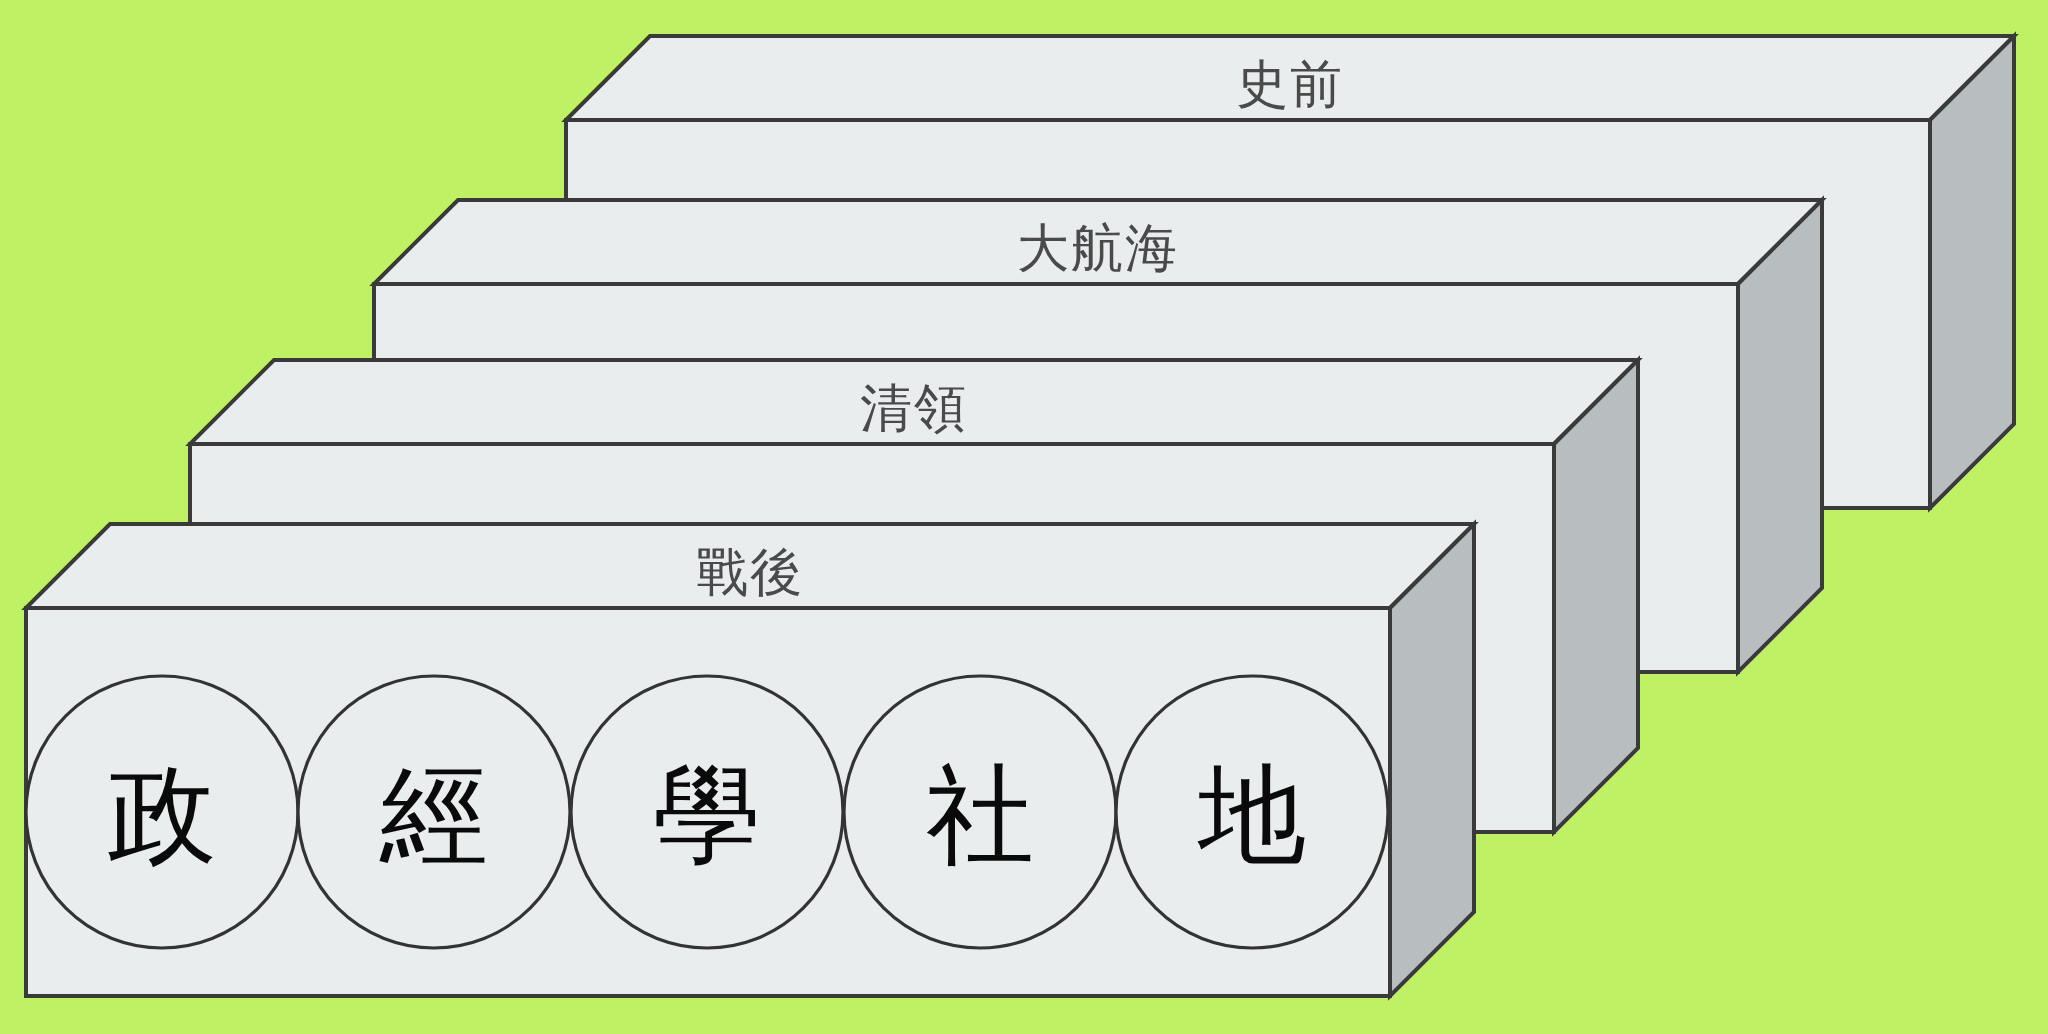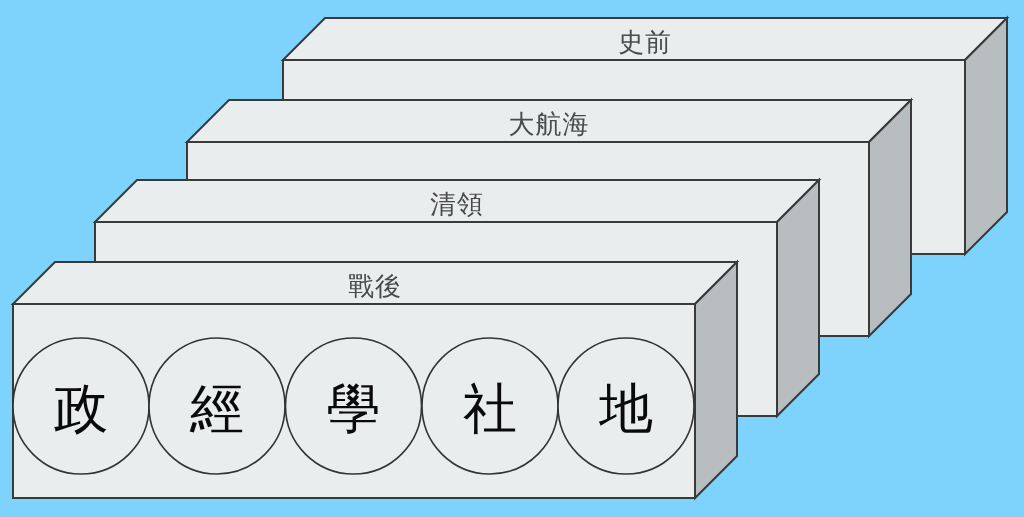--- a/index.html
+++ b/index.html
@@ -8,21 +8,21 @@
     background: #ffffff;
     width: 1024px;
     height: 517px;
     overflow: hidden;
     font-family: "Liberation Sans", sans-serif;
   }
   .stage {
     position: relative;
     width: 1024px;
     height: 517px;
-    background: #7dd3fc;
+    background: #bef264;
   }
   svg { display: block; }
   svg text {
     font-family: "Liberation Sans", sans-serif;
     user-select: none;
   }
   .era-label { font-size: 26px; letter-spacing: 1px; }
   .topic-char { font-size: 54px; font-weight: 500; }
 </style>
 </head>

